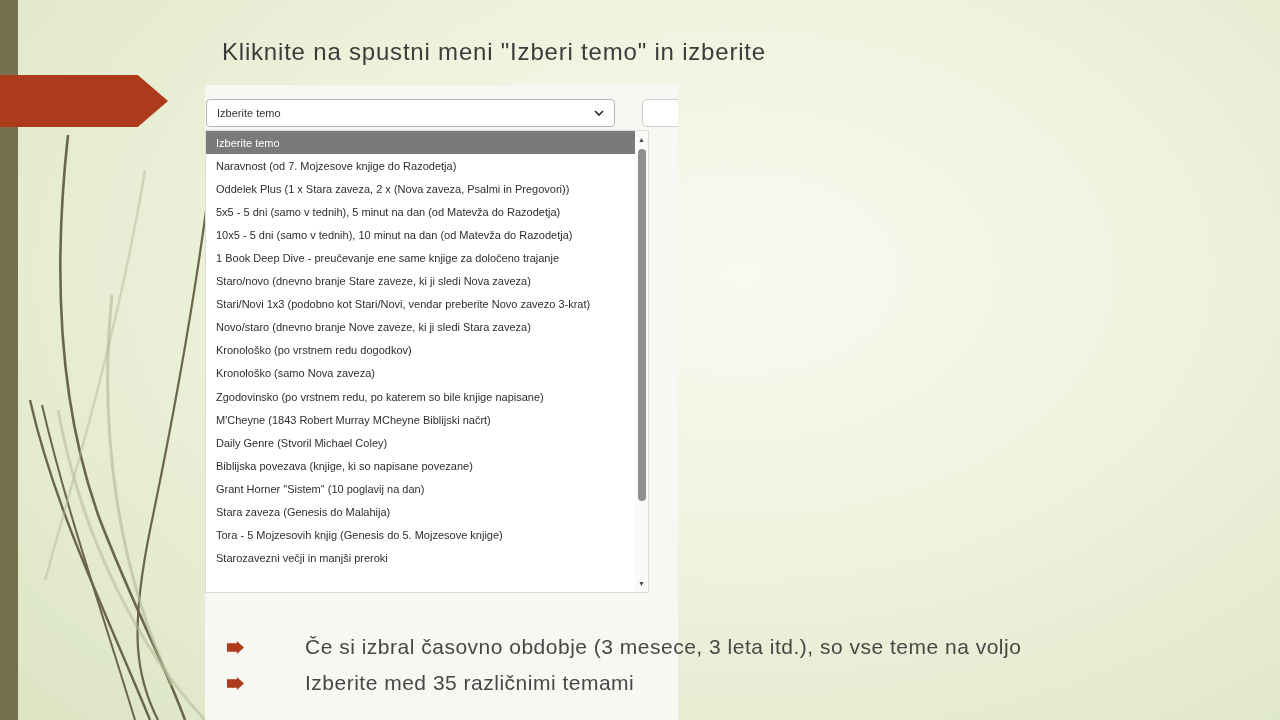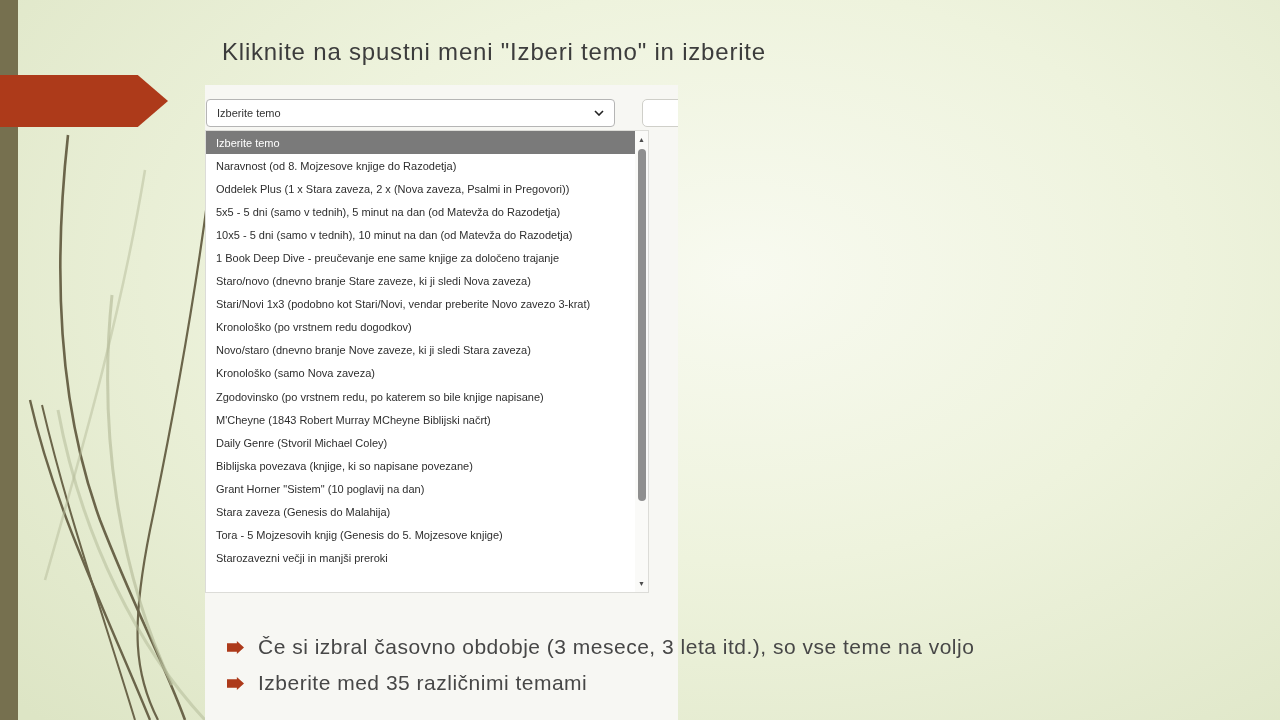--- a/index.html
+++ b/index.html
@@ -47,21 +47,21 @@
   .sbtn{
     position:absolute;left:0;width:13px;height:15px;background:#fafaf8;
     display:flex;align-items:center;justify-content:center;
     font-size:7px;color:#4d4d4d;line-height:1;
   }
   .sbtn.up{top:1px;}
   .sbtn.down{bottom:1px;}
   .sthumb{position:absolute;left:2.5px;top:18px;width:8px;height:352px;background:#8f8f8f;border-radius:5px;}
   
   .bullets{position:absolute;left:222px;top:633px;}
-  .bullet{display:flex;align-items:flex-start;margin-bottom:9px;}
+  .bullet{display:flex;align-items:flex-start;margin-bottom:9px;gap:47px;}
   .bmark{
     flex:0 0 auto;width:17px;height:13px;margin:8px 0 0 5px;background:#ad3a1a;
     clip-path:polygon(0 18%,58% 18%,58% 0,100% 50%,58% 100%,58% 82%,0 82%);
   }
   .btext{margin-left:14px;font-size:21px;letter-spacing:.5px;color:#474747;line-height:27px;white-space:nowrap;}
 </style>
 </head>
 <body>
 
 <div class="slide">
@@ -91,29 +91,29 @@
             <path d="M1 1l4 4 4-4" stroke="#222" stroke-width="1.6" fill="none"></path>
           </svg>
       </span>
     </div>
 
     <div class="partial-control"></div>
 
     <div class="list">
       <div class="options">
         <div class="opt selected">Izberite temo</div>
-        <div class="opt">Naravnost (od 8. Mojzesove knjige do Razodetja)</div>
+        <div class="opt">Naravnost (od 7. Mojzesove knjige do Razodetja)</div>
         <div class="opt">Oddelek Plus (1 x Stara zaveza, 2 x (Nova zaveza, Psalmi in Pregovori))</div>
         <div class="opt">5x5 - 5 dni (samo v tednih), 5 minut na dan (od Matevža do Razodetja)</div>
         <div class="opt">10x5 - 5 dni (samo v tednih), 10 minut na dan (od Matevža do Razodetja)</div>
         <div class="opt">1 Book Deep Dive - preučevanje ene same knjige za določeno trajanje</div>
         <div class="opt">Staro/novo (dnevno branje Stare zaveze, ki ji sledi Nova zaveza)</div>
         <div class="opt">Stari/Novi 1x3 (podobno kot Stari/Novi, vendar preberite Novo zavezo 3-krat)</div>
+        <div class="opt">Novo/staro (dnevno branje Nove zaveze, ki ji sledi Stara zaveza)</div>
         <div class="opt">Kronološko (po vrstnem redu dogodkov)</div>
-        <div class="opt">Novo/staro (dnevno branje Nove zaveze, ki ji sledi Stara zaveza)</div>
         <div class="opt">Kronološko (samo Nova zaveza)</div>
         <div class="opt">Zgodovinsko (po vrstnem redu, po katerem so bile knjige napisane)</div>
         <div class="opt">M'Cheyne (1843 Robert Murray MCheyne Biblijski načrt)</div>
         <div class="opt">Daily Genre (Stvoril Michael Coley)</div>
         <div class="opt">Biblijska povezava (knjige, ki so napisane povezane)</div>
         <div class="opt">Grant Horner "Sistem" (10 poglavij na dan)</div>
         <div class="opt">Stara zaveza (Genesis do Malahija)</div>
         <div class="opt">Tora - 5 Mojzesovih knjig (Genesis do 5. Mojzesove knjige)</div>
         <div class="opt">Starozavezni večji in manjši preroki</div>
       </div>

